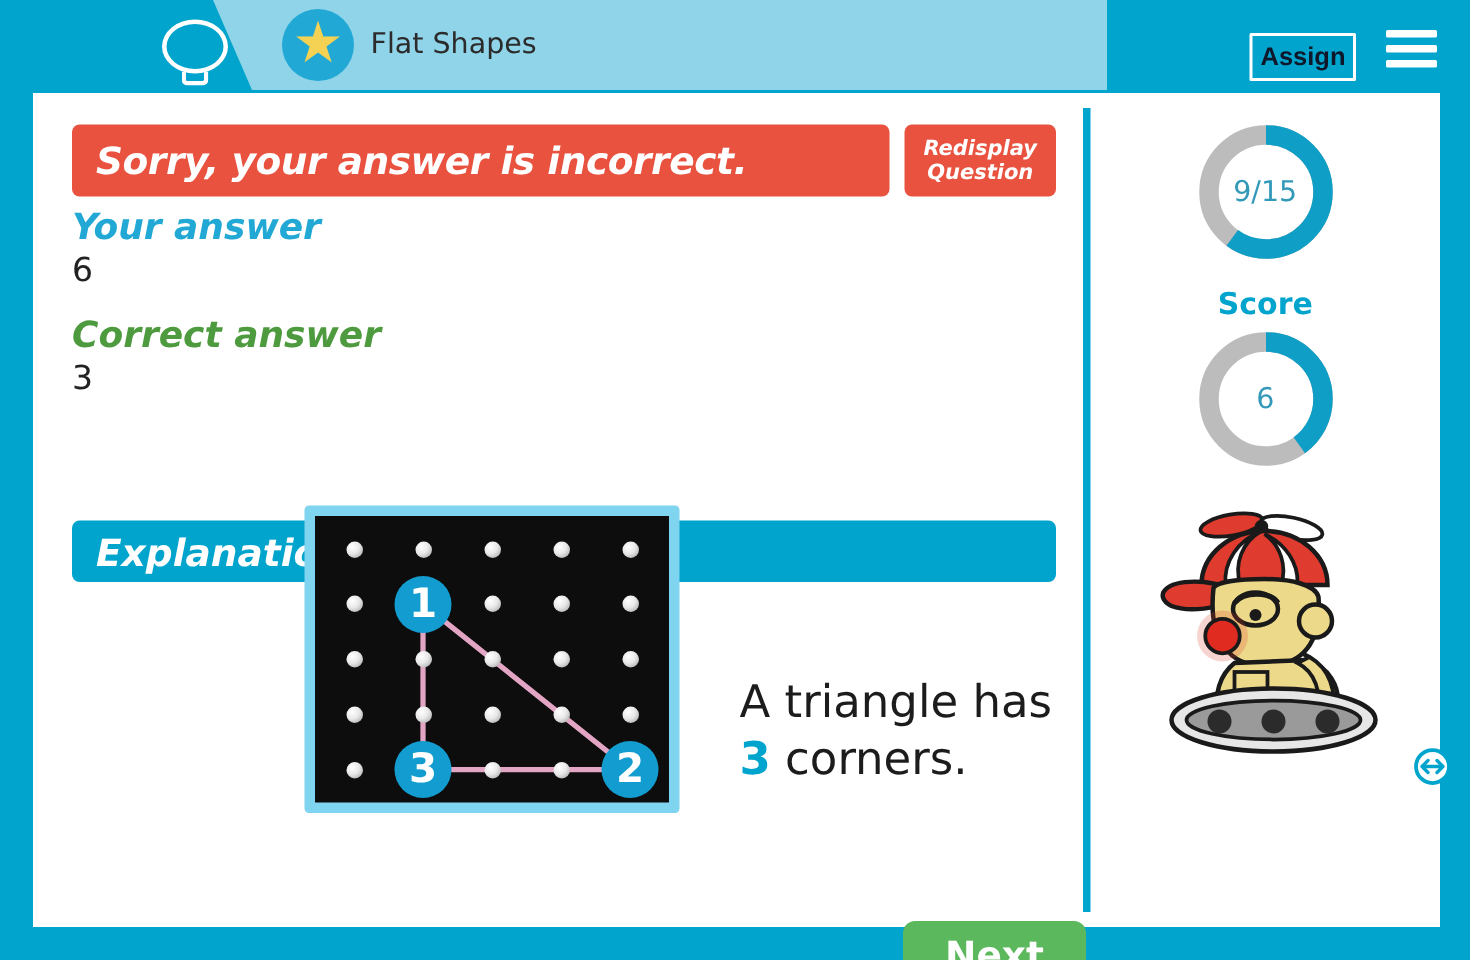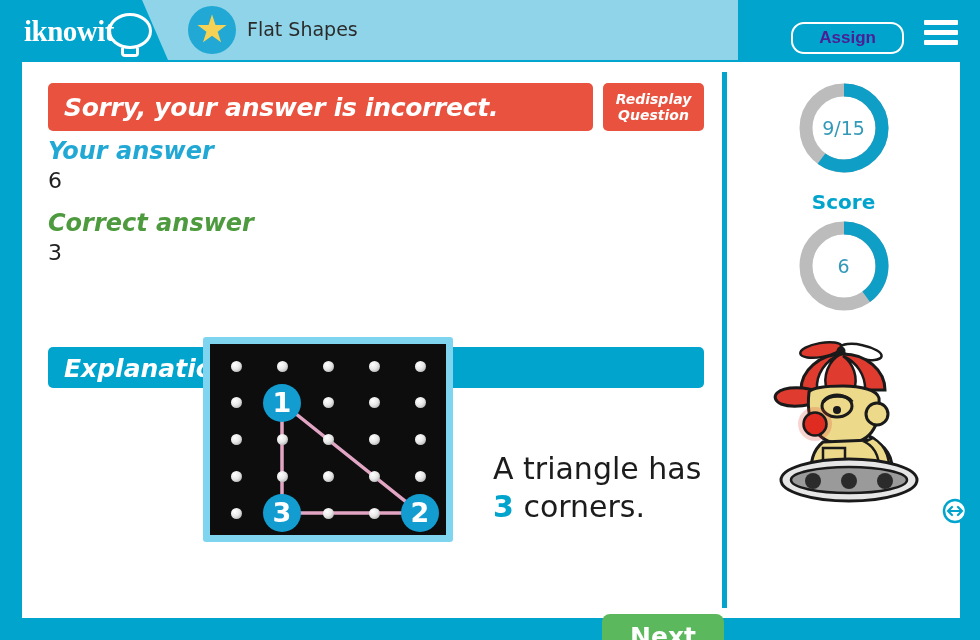--- a/index.html
+++ b/index.html
@@ -92,24 +92,24 @@
   .title-text {
     position: absolute;
     left: 79px; top: 18px;
     font-size: 19px;
     color: #2b2b2b;
     font-family: "DejaVu Sans", sans-serif;
   }
   .assign-button {
     position: absolute;
     right: 76px; top: 22px;
-    padding: 4px 26px 5px;
+    padding: 4px 5px 5px;
     border: 2px solid #ffffff;
-    border-radius: 13px;
-    color: #4c1d95;
+    border-radius: 1px;
+    color: #0f172a;
     font-size: 17px;
     font-weight: bold;
     background: transparent;
     cursor: pointer;
     line-height: 19px;
   }
   .hamburger {
     position: absolute;
     right: 22px; top: 20px;
     width: 34px; height: 26px;
@@ -343,21 +343,20 @@
   }
 </style>
 </head>
 <body>
 
 <div class="app-frame">
 
   <div class="header">
 
     <div class="logo">
-      <span>iknowit</span>
       <span class="logo-bulb"></span>
       <span class="logo-bulb-base"></span>
     </div>
 
     <div class="title-band">
       <div class="star-badge">
         <span class="star-glyph">★</span>
       </div>
       <div class="title-text">Flat Shapes</div>
     </div>

